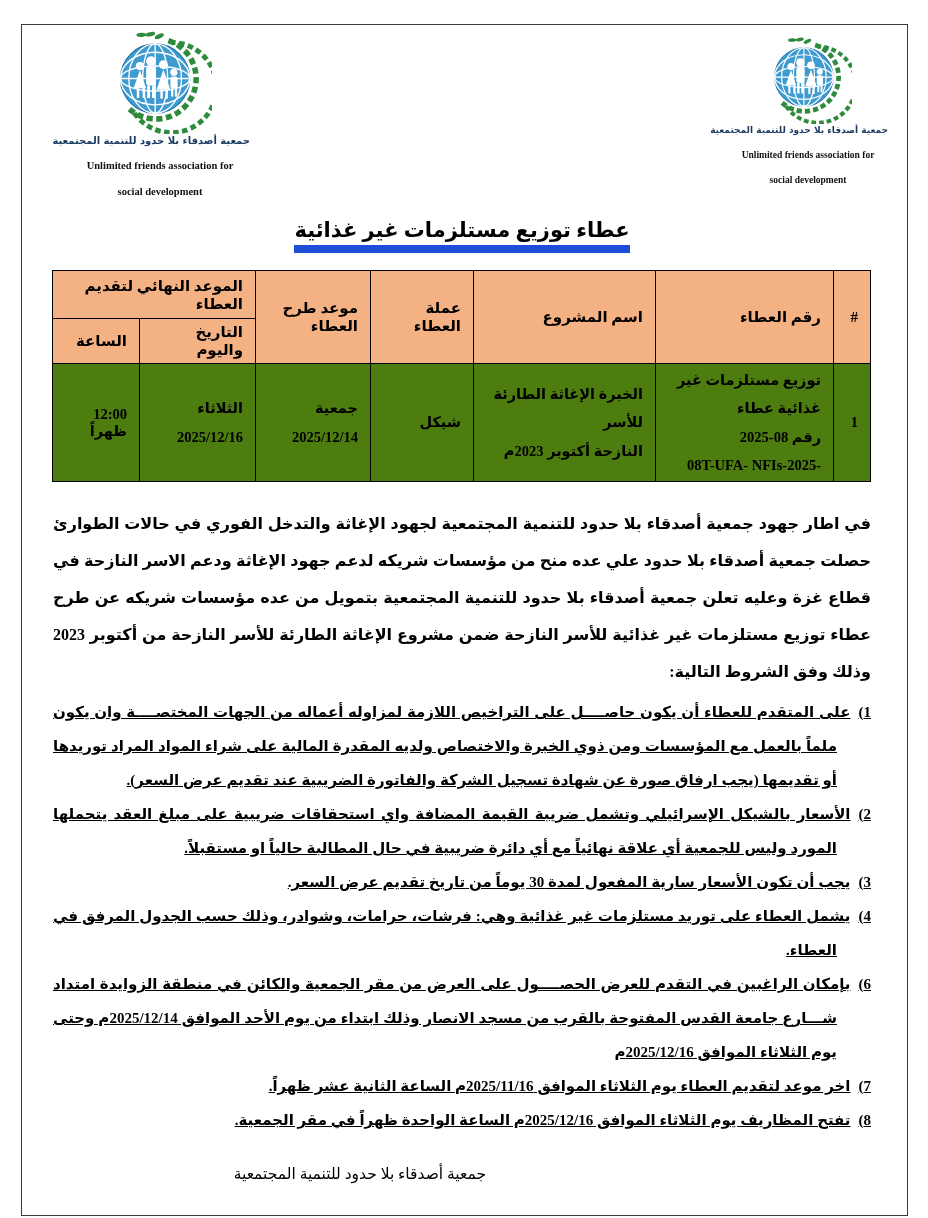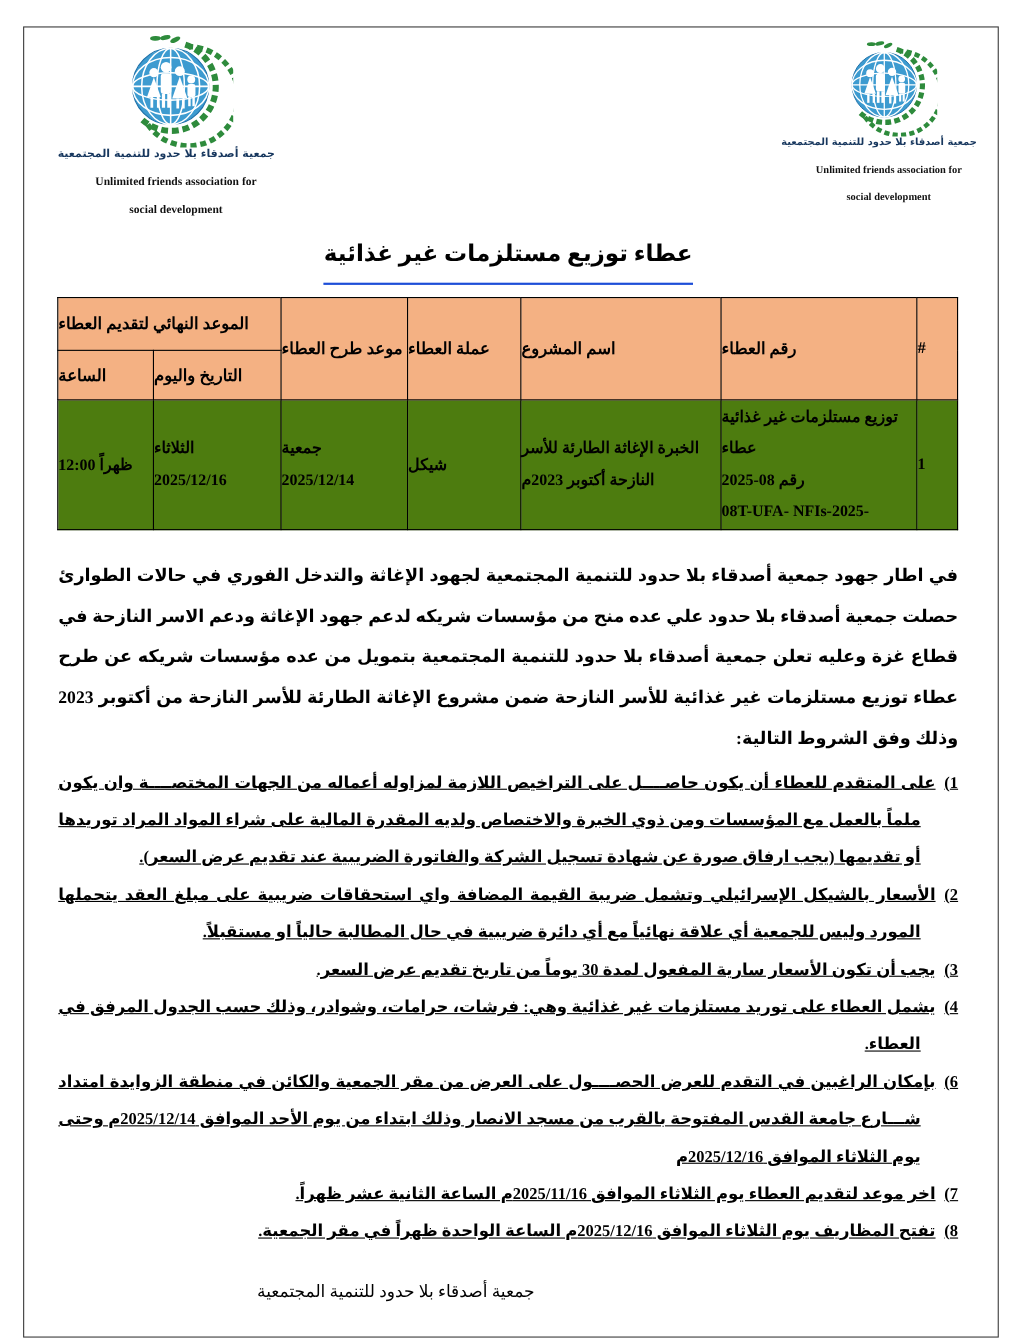--- a/index.html
+++ b/index.html
@@ -25,28 +25,28 @@
     font-size:10.5px;line-height:14px;margin-top:12px;
   }
   .logo-right .ar-name{font-size:9px;}
   .logo-right .en-name{font-size:9.5px;line-height:13px;}
   
   .doc{
     position:absolute;left:0;top:0;width:928px;direction:rtl;
     padding:218px 57px 0 53px;box-sizing:border-box;
   }
   .doc-title{text-align:center;font-size:21px;font-weight:bold;}
-  .doc-title .underline{border-bottom:2px solid #1d4ed8;padding-bottom:15px;}
+  .doc-title .underline{border-bottom:8px solid #1d4ed8;padding-bottom:3px;}
   
   table.tender{
     width:818px;border-collapse:collapse;margin-top:27px;table-layout:fixed;
   }
   table.tender th,table.tender td{
-    border:1.5px solid #000;text-align:left;vertical-align:middle;
-    font-weight:bold;padding:2px 0;box-sizing:border-box;font-family:Liberation Serif, serif;
+    border:1.5px solid #000;text-align:right;vertical-align:middle;
+    font-weight:bold;padding:2px 12px;box-sizing:border-box;
   }
   table.tender th{background:#F4B183;font-size:15px;}
   table.tender td{background:#4d7c0f;font-size:14.5px;}
   tr.hdr1{height:48px;} tr.hdr2{height:45px;} tr.datarow{height:95px;}
   .cellline{display:block;line-height:1.95;}
   .ltr{direction:ltr;unicode-bidi:embed;}
   
   .intro{
     margin-top:23px;font-size:16px;font-weight:bold;line-height:37px;
     text-align:justify;

